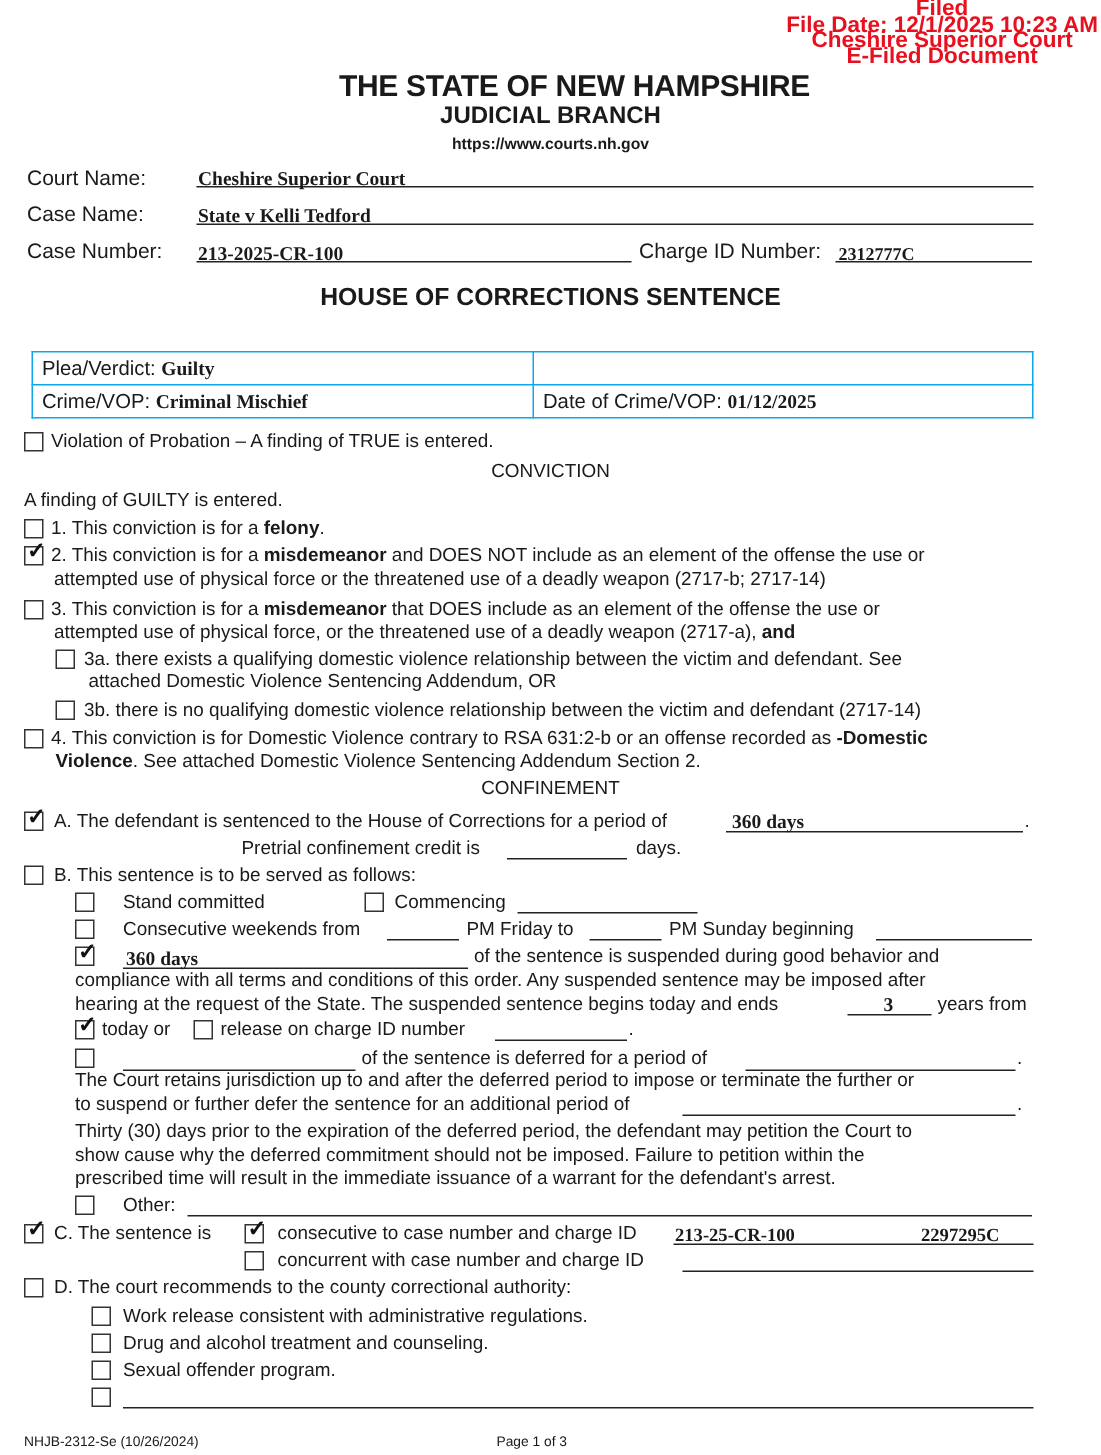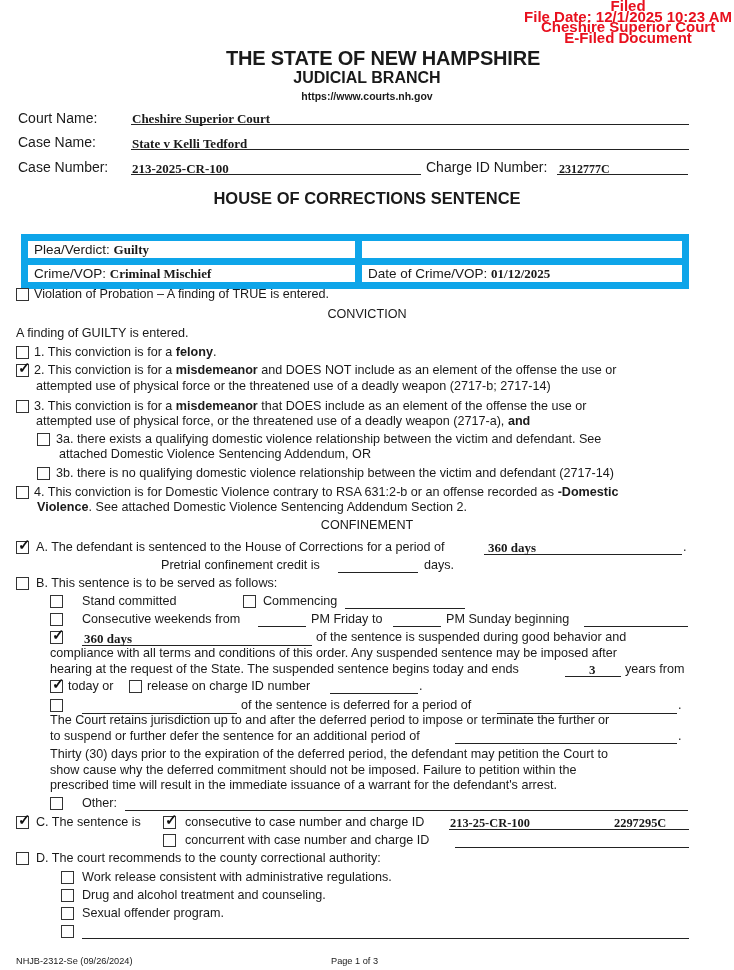--- a/index.html
+++ b/index.html
@@ -12,21 +12,21 @@
   .url { left: 0; width: 734px; text-align: center; font-weight: bold; font-size: 10.5px; top: 90px; }
   .lbl { font-size: 14px; }
   .serif { font-family: "Liberation Serif", serif; font-weight: bold; }
   .uline { border-bottom: 1.3px solid #222; }
   .title { left: 0; width: 734px; text-align: center; font-weight: bold; font-size: 16.5px; top: 189px; }
   .sec { left: 0; width: 734px; text-align: center; font-weight: normal; font-size: 12.6px; }
   .cb { position: absolute; width: 13px; height: 13px; border: 1.2px solid #333; background: #fff; }
   .cb .chk { position: absolute; left: 1px; top: -5px; font-size: 15px; font-weight: bold; line-height: 15px; color: #111; }
   .b { font-weight: bold; }
   table.pv { position: absolute; left: 21px; top: 234px; width: 668px; border-collapse: collapse; }
-  table.pv td { border: 7px solid #0ea5e9; height: 22px; padding: 1px 6px 0 6px; font-size: 13.5px; vertical-align: middle; }
+  table.pv td { border: 1px solid #0ea5e9; height: 22px; padding: 1px 6px 0 6px; font-size: 13.5px; vertical-align: middle; }
   table.pv td.l { width: 334px; }
   .val13 { font-size: 13px; }
   .footer { font-size: 9.2px; }
 </style>
 </head>
 <body>
 
 <div class="stamp">
   <div>Filed</div>
   <div>File Date: 12/1/2025 10:23 AM</div>
@@ -197,14 +197,14 @@
 
 <div class="cb" style="left:61px; top:871px;"></div>
 <div class="abs" style="left:82px; top:870px;">Work release consistent with administrative regulations.</div>
 <div class="cb" style="left:61px; top:889px;"></div>
 <div class="abs" style="left:82px; top:888px;">Drug and alcohol treatment and counseling.</div>
 <div class="cb" style="left:61px; top:907px;"></div>
 <div class="abs" style="left:82px; top:906px;">Sexual offender program.</div>
 <div class="cb" style="left:61px; top:925px;"></div>
 <div class="abs uline" style="left:82px; top:938px; width:607px; height:1px;"></div>
 
-<div class="abs footer" style="left:16px; top:956px;">NHJB-2312-Se (09/26/2024)</div>
+<div class="abs footer" style="left:16px; top:956px;">NHJB-2312-Se (10/26/2024)</div>
 <div class="abs footer" style="left:331px; top:956px;">Page 1 of 3</div>
 
 </body></html>

